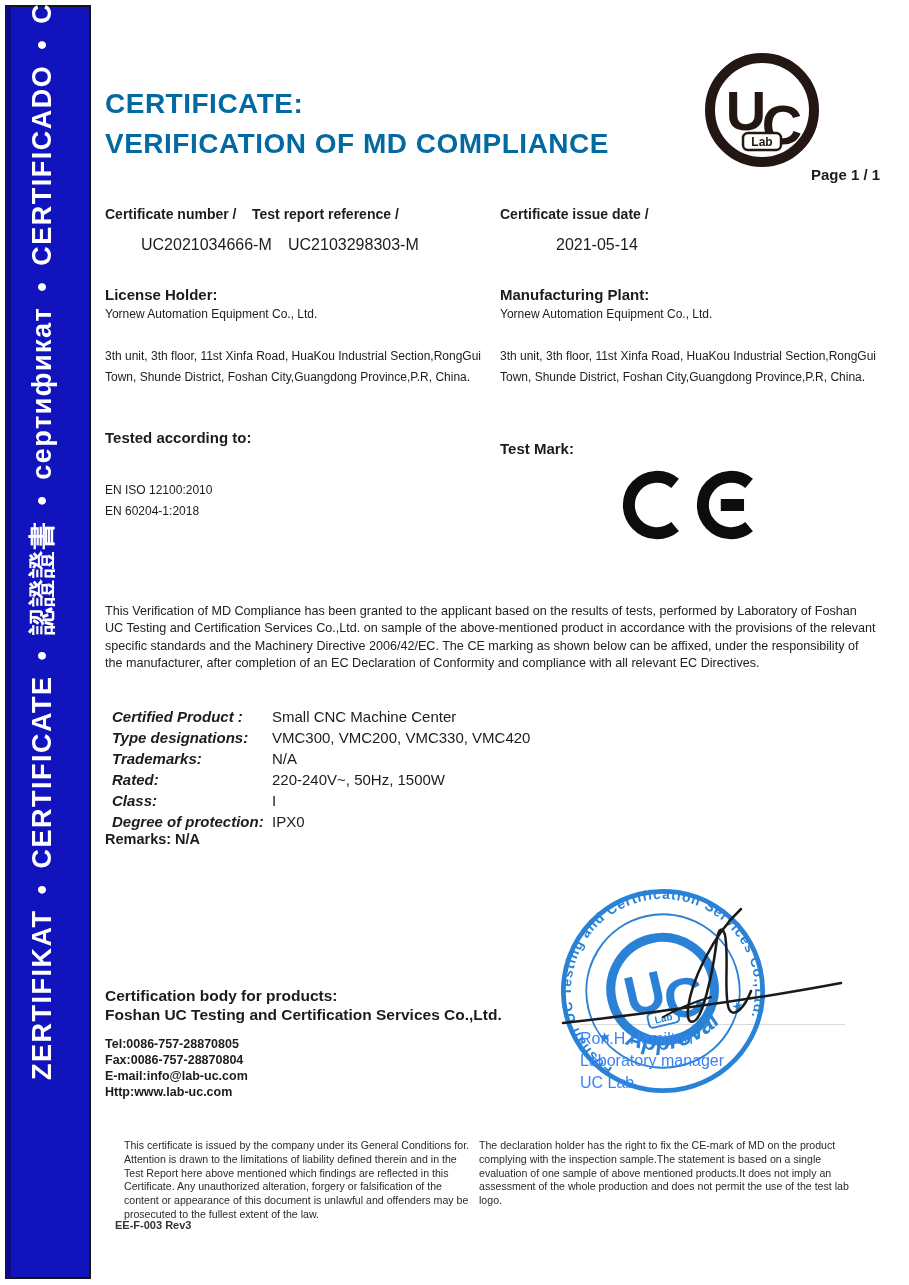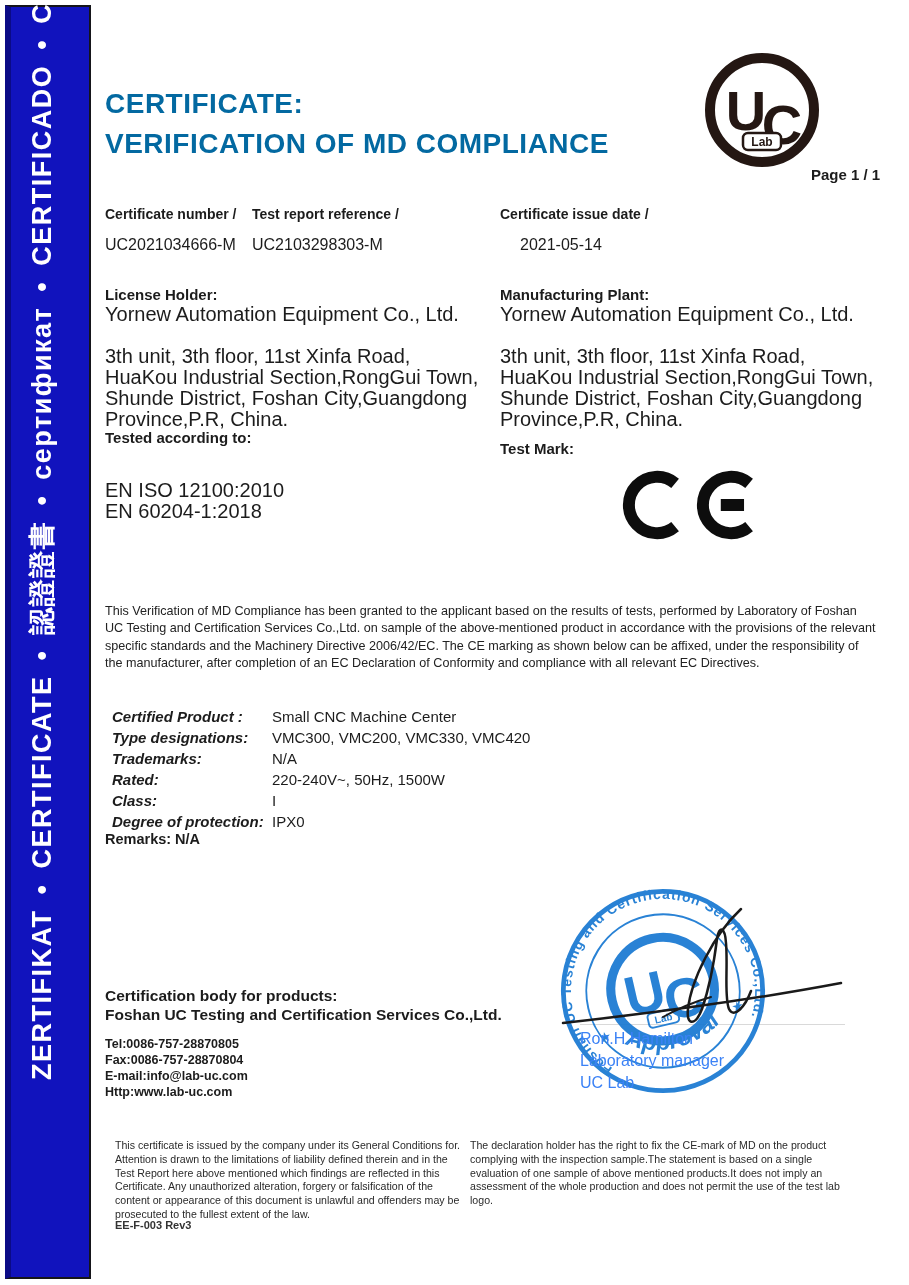--- a/index.html
+++ b/index.html
@@ -10,36 +10,36 @@
   .sidebar{left:5px;top:5px;width:86px;height:1274px;background:#1113bd;
            border:2px solid #15151a;border-left:6px solid #0b0b86;box-sizing:border-box;}
   .sidebar-text{left:24px;top:1080px;transform:rotate(-90deg);transform-origin:0 0;
                 white-space:nowrap;color:#ffffff;font-weight:bold;font-size:27px;
                 letter-spacing:1.5px;word-spacing:6px;}
   
   .title{left:105px;top:84px;font-size:28px;line-height:40px;font-weight:bold;color:#0369a1;letter-spacing:.5px;}
   .page-label{left:795px;top:166px;font-size:15px;font-weight:bold;margin-left:16px;}
   
   .flabel{font-size:14px;font-weight:bold;}
-  .fvalue{font-size:16px;}
+  .fvalue{font-size:16px;margin-left:36px;}
   .sechead{font-size:15px;font-weight:bold;}
-  .body15{font-size:20px;line-height:21px;}
+  .body15{font-size:12px;line-height:21px;}
   
   .statement{left:105px;top:603px;width:772px;font-size:12.6px;line-height:17.3px;color:#222;}
   
   .spec-label{font-size:15px;font-weight:bold;font-style:italic;width:157px;left:112px;}
   .spec-value{font-size:15px;left:272px;}
   .remarks{left:105px;top:831px;font-size:14.5px;font-weight:bold;}
   
   .cbody{font-size:15.5px;font-weight:bold;}
   .contact{font-size:12.5px;font-weight:bold;line-height:16.5px;}
   
   .sig-line{left:580px;top:1024px;width:265px;height:1px;background:#d9d9d9;}
   .sig-text{font-size:16px;color:#3b82f6;}
-  .footer{font-size:10.6px;line-height:13.8px;color:#2a2a2a;}
+  .footer{font-size:10.6px;line-height:13.8px;color:#2a2a2a;margin-left:9px;}
   .form-code{left:115px;top:1219px;font-size:11px;color:#333;font-weight:bold;}
 </style>
 </head>
 <body>
 
 <div class="page">
 
   <div class="abs sidebar"></div>
   <div class="abs sidebar-text">ZERTIFIKAT • CERTIFICATE • 認證證書 • сертификат • CERTIFICADO • CERTIFICAT</div>
 

